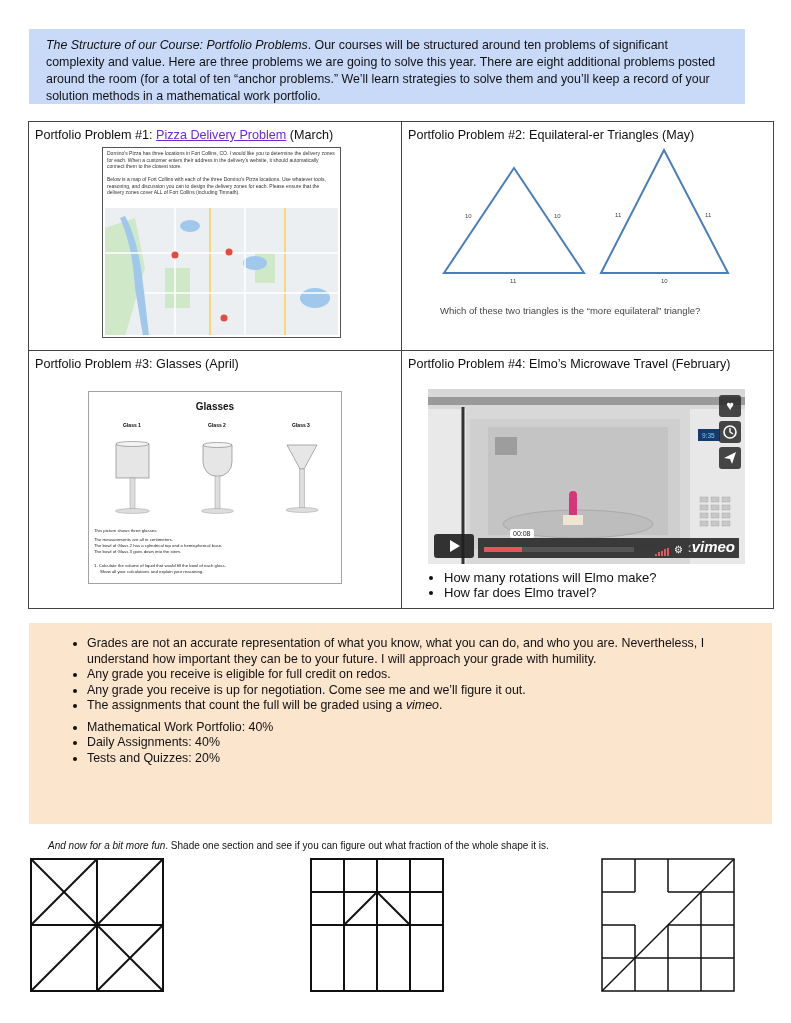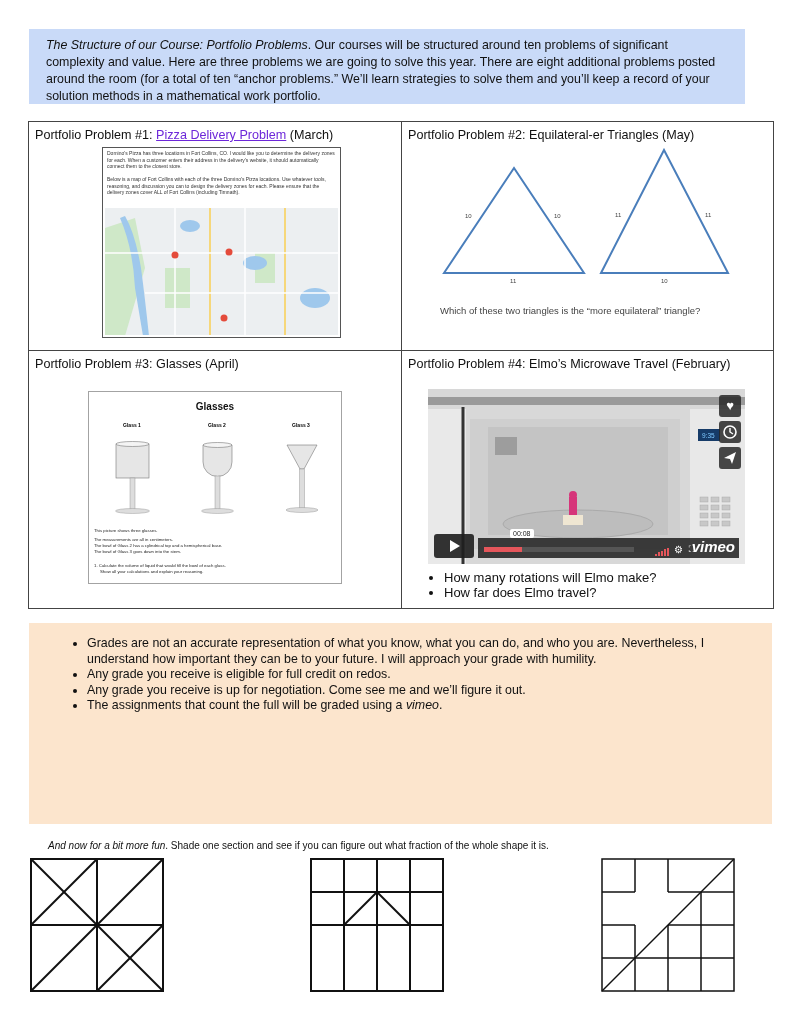--- a/index.html
+++ b/index.html
@@ -200,20 +200,25 @@
 </tbody>
   </table>
 
 <div class="grades">
   <ul>
     <li>Grades are not an accurate representation of what you know, what you can do, and who you are. Nevertheless, I understand how important they can be to your future. I will approach your grade with humility.</li>
     <li>Any grade you receive is eligible for full credit on redos.</li>
     <li>Any grade you receive is up for negotiation. Come see me and we’ll figure it out.</li>
     <li><span>The assignments that count the full will be graded using a </span><em>vimeo</em><span>.</span></li>
   </ul>
+  <ul>
+    <li>Mathematical Work Portfolio: 40%</li>
+    <li>Daily Assignments: 40%</li>
+    <li>Tests and Quizzes: 20%</li>
+  </ul>
 </div>
 
 <div class="fun">
   <em>And now for a bit more fun</em><span>. Shade one section and see if you can figure out what fraction of the whole shape it is.</span>
 </div>
 
 <svg class="shape" style="left:30px;" width="134" height="134" viewBox="0 0 134 134">
   <g stroke="#111" stroke-width="2" fill="none">
     <rect x="1" y="1" width="132" height="132"></rect>
     <line x1="67" y1="1" x2="67" y2="133"></line>

